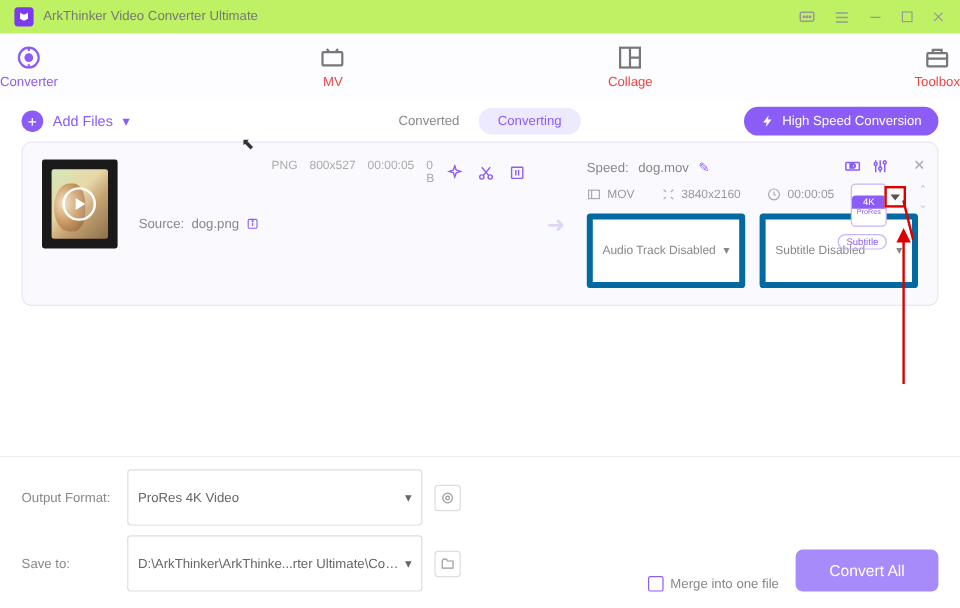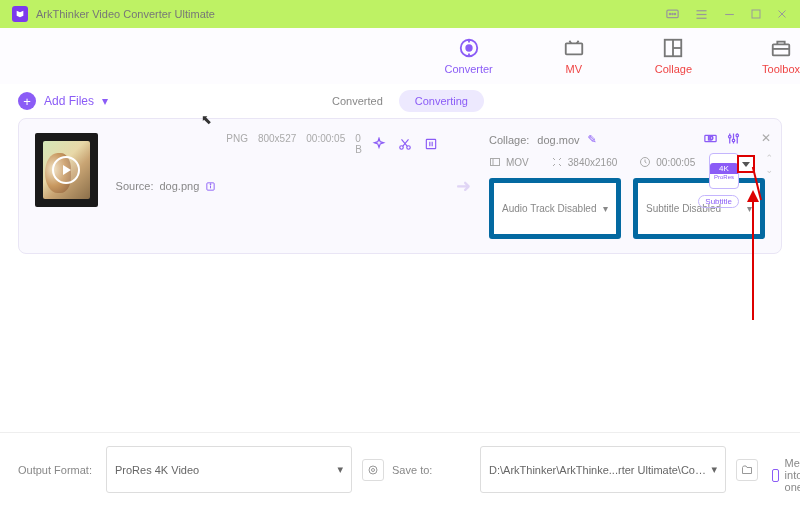--- a/index.html
+++ b/index.html
@@ -4,21 +4,21 @@
 <style>
 *{margin:0;padding:0;box-sizing:border-box;font-family:-apple-system,BlinkMacSystemFont,"Segoe UI",sans-serif}
 body{width:800px;height:507px;background:#fff;overflow:hidden;position:relative;font-size:12px;color:#666}
 .titlebar{height:28px;display:flex;align-items:center;padding:0 12px;justify-content:space-between;background:#bef264}
 .titlebar-left{display:flex;align-items:center;gap:8px}
 .logo{width:16px;height:16px;background:#7c3aed;border-radius:3px;display:flex;align-items:center;justify-content:center}
 .logo svg{width:10px;height:10px;fill:#fff}
 .title{font-size:11px;color:#777}
 .titlebar-right{display:flex;align-items:center;gap:14px;color:#999}
 .titlebar-right span,.titlebar-right svg{cursor:pointer}
-.tabs{height:56px;display:flex;justify-content:flex-end;align-items:center;gap:70px;background:#fdfcff}
+.tabs{height:56px;display:flex;justify-content:space-between;align-items:center;gap:31px;background:#fdfcff}
 .tab{display:flex;flex-direction:column;align-items:center;gap:4px;cursor:pointer;color:#ef4444}
 .tab.active{color:#8b5cf6}
 .tab-icon{width:22px;height:22px;display:flex;align-items:center;justify-content:center}
 .tab-label{font-size:11px}
 .toolbar{height:34px;display:flex;align-items:center;padding:0 18px;position:relative}
 .add-files{display:flex;align-items:center;gap:8px;color:#8b5cf6;cursor:pointer;font-size:12px}
 .add-btn{width:18px;height:18px;border-radius:50%;background:#8b5cf6;color:#fff;display:flex;align-items:center;justify-content:center;font-size:13px;line-height:1}
 .subtabs{position:absolute;left:50%;transform:translateX(-50%);display:flex;gap:0}
 .subtab{padding:5px 16px;border-radius:14px;font-size:11px;cursor:pointer;color:#888}
 .subtab.active{background:#ede9fe;color:#8b5cf6}
@@ -48,21 +48,21 @@
 .badge4k .t1{background:#8b5cf6;color:#fff;width:100%;text-align:center;border-radius:3px 3px 0 0;padding:1px 0;font-size:8px}
 .dropbox{position:absolute;right:26px;top:36px;width:18px;height:18px;border:2px solid #d00;background:#fff;display:flex;align-items:center;justify-content:center;cursor:pointer}
 .dropbox::after{content:"";border-top:5px solid #555;border-left:4px solid transparent;border-right:4px solid transparent}
 .setbtn{position:absolute;right:42px;top:76px;font-size:8px;color:#8b5cf6;border:1px solid #c4b5fd;border-radius:8px;padding:1px 6px;cursor:pointer}
 .closex{position:absolute;right:10px;top:12px;color:#aaa;cursor:pointer;font-size:12px}
 .updown{position:absolute;right:8px;top:34px;display:flex;flex-direction:column;gap:2px;color:#ccc;font-size:9px}
 .redarrow{position:absolute;right:46px;top:200px;width:2px;height:120px;background:#d00}
 .redarrow::before{content:"";position:absolute;top:-10px;left:-5px;border-bottom:12px solid #d00;border-left:6px solid transparent;border-right:6px solid transparent}
 .redarrow2{position:absolute;right:38px;top:166px;width:2px;height:34px;background:#d00;transform:rotate(-14deg);transform-origin:bottom}
 .bottom{position:absolute;bottom:0;left:0;right:0;padding:10px 18px 14px;border-top:1px solid #eee;display:flex;align-items:flex-end;gap:14px;background:#fff}
-.formrows{display:flex;gap:8px}
+.formrows{display:flex;flex-direction:column;gap:8px}
 .frow{display:flex;align-items:center;gap:10px}
 .flabel{width:78px;font-size:11px;color:#888}
 .fsel{border:1px solid #ddd;border-radius:3px;padding:16px 8px;font-size:11px;color:#666;display:flex;align-items:center;justify-content:space-between;background:#fff;width:246px;cursor:pointer}
 .ficon{width:22px;height:22px;border:1px solid #ddd;border-radius:3px;display:flex;align-items:center;justify-content:center;color:#999;cursor:pointer;font-size:11px}
 .merge{display:flex;align-items:center;gap:6px;font-size:11px;color:#888;margin-left:auto}
 .chk{width:13px;height:13px;border:1.5px solid #8b5cf6;border-radius:2px}
 .convert{background:#a78bfa;color:#fff;padding:10px 28px;border-radius:6px;font-size:13px;cursor:pointer}
 .cursor{position:absolute;left:201px;top:112px;font-size:13px;color:#333;pointer-events:none;z-index:50}
 </style>
 </head>
@@ -147,20 +147,26 @@
 <div class="toolbar">
   <div class="add-files">
     <div class="add-btn">+</div>
     <span>Add Files</span>
     <span>▾</span>
   </div>
   <div class="subtabs">
     <div class="subtab">Converted</div>
     <div class="subtab active">Converting</div>
   </div>
+  <div class="hsc">
+    <svg width="12" height="12" viewBox="0 0 24 24" fill="#fff">
+        <path d="M13 2L4 14h6l-2 8 10-13h-6z"></path>
+      </svg>
+    <span>High Speed Conversion</span>
+  </div>
 </div>
 
 <div class="content">
   <div class="card">
     <div class="thumb">
       <div class="dog"></div>
       <div class="playoverlay"></div>
     </div>
     <div class="srccol">
       <div class="src-head">
@@ -189,21 +195,21 @@
           </svg>
         <svg class="tool-ic" viewBox="0 0 24 24" fill="none" stroke="currentColor" stroke-width="2">
             <rect x="4" y="4" width="16" height="16" rx="1"></rect>
             <path d="M10 8v8M14 8v8"></path>
           </svg>
       </div>
     </div>
     <div class="arrow-mid">➜</div>
     <div class="outcol">
       <div class="out-head">
-        <span>Collage:</span>
+        <span>Speed:</span>
         <span>dog.mov</span>
         <span class="pencil">✎</span>
       </div>
       <div class="out-meta">
         <span>
             <svg width="12" height="12" viewBox="0 0 24 24" fill="none" stroke="#aaa" stroke-width="2">
               <rect x="3" y="5" width="18" height="14"></rect>
               <line x1="8" y1="5" x2="8" y2="19"></line>
             </svg>
             <span>MOV</span>

